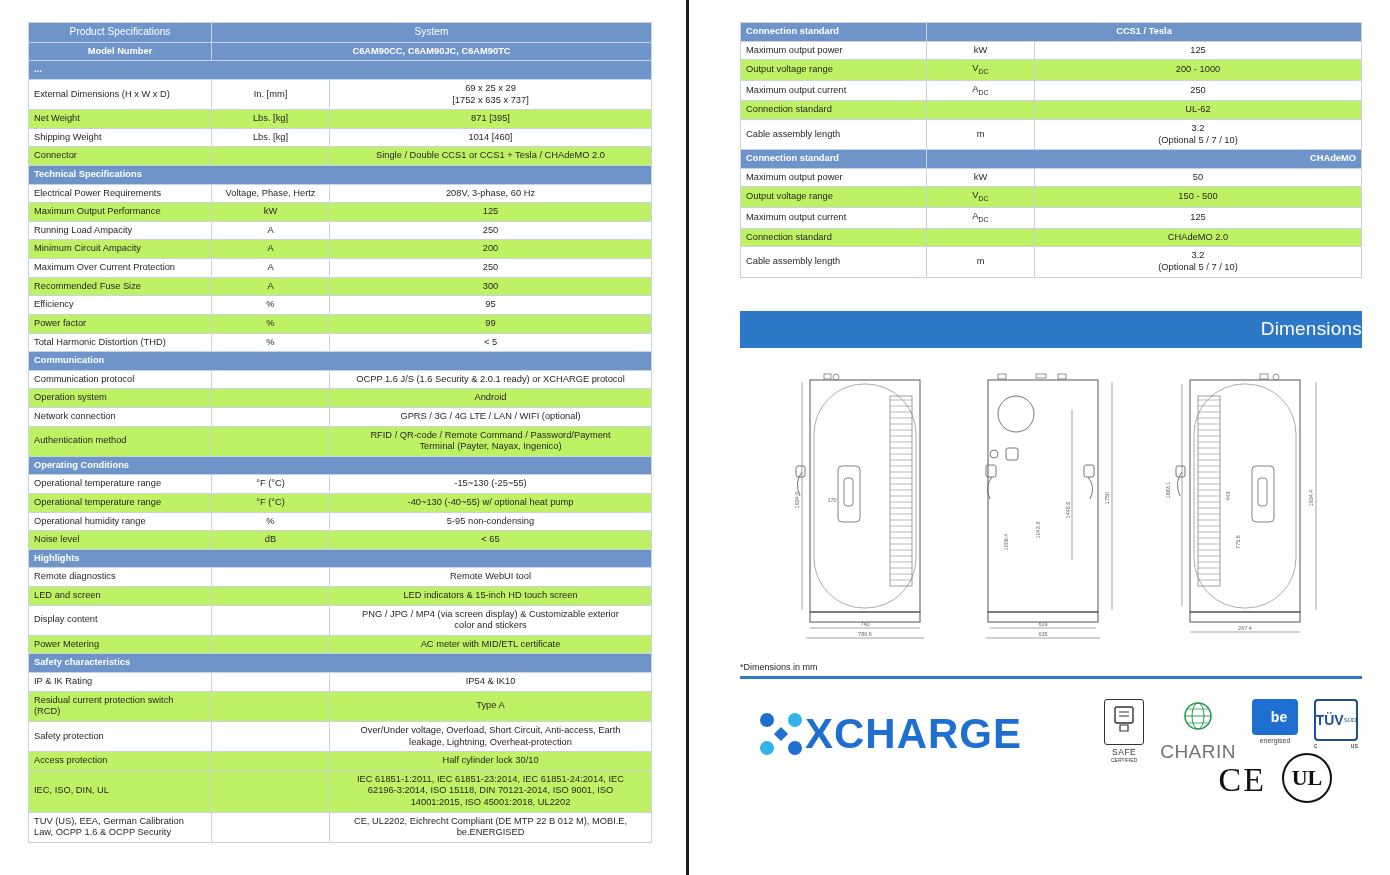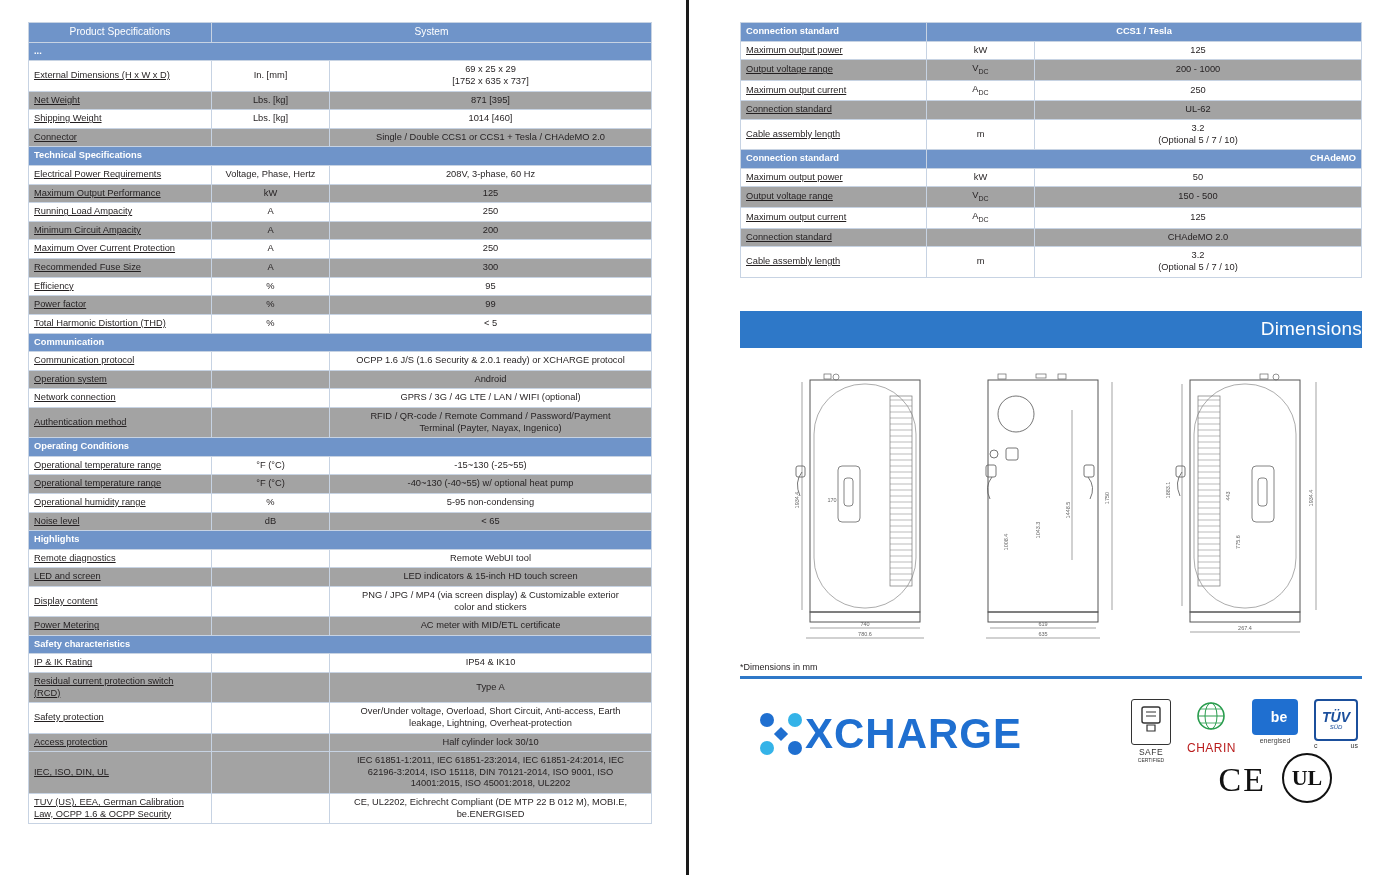--- a/index.html
+++ b/index.html
@@ -64,22 +64,22 @@
   .sect td {
     background: #6f94c9;
     color: #ffffff;
     font-weight: bold;
     text-align: left;
     border-color: #6f94c9;
     font-size: 9.3px;
     padding: 2px 6px;
   }
   .zebra-a td { background: #ffffff; }
-  .zebra-b td { background: #a3a3a3; margin-top: 16px; }
-  .c-label { text-align: left; padding-left: 6px; text-decoration: underline; }
+  .zebra-b td { background: #bef264; margin-top: 16px; }
+  .c-label { text-align: left; padding-left: 6px; }
   .c-unit  { text-align: center; }
   .c-val   { text-align: center; }
   .w-label { width: 183px; }
   .w-unit  { width: 118px; }
 
   
   table.conn {
     width: 100%;
     border-collapse: collapse;
     font-size: 9.3px;
@@ -146,41 +146,40 @@
   .cert-item { text-align: center; font-size: 8px; color: #333; }
   .cert-box {
     width: 40px; height: 46px;
     border: 1.6px solid #333;
     border-radius: 3px;
     margin: 0 auto;
     position: relative;
     background: #fff;
   }
   .cert-cap { margin-top: 2px; font-size: 8.5px; letter-spacing: .5px; }
-  .charin-cap { font-size: 12px; color: #b91c1c; letter-spacing: .5px; }
+  .charin-cap { font-size: 19px; color: #737373; letter-spacing: .5px; }
   .be-badge {
     width: 46px; height: 36px;
     background: #1f6fd0;
     color: #fff;
     font-size: 14px;
     font-weight: bold;
     border-radius: 4px;
     display: flex; align-items: center; justify-content: center; padding-left: 8px;
   }
   .be-cap { font-size: 7px; color: #444; margin-top: 2px; }
   .tuv-badge {
     width: 44px; height: 42px;
     border: 2px solid #1b4f9c;
     border-radius: 4px;
     color: #1b4f9c;
     font-weight: bold;
     font-size: 14px;
-    display: flex; flex-direction: column; align-items: center; justify-content: center;
+    display: flex; flex-direction: row; align-items: center; justify-content: center;
     line-height: 1;
-    font-style: italic;
   }
   .tuv-sub { font-size: 6px; font-weight: normal; }
   .ce-mark {
     position: absolute;
     right: 96px; bottom: 4px;
     font-size: 34px;
     font-family: "Liberation Serif", serif;
     letter-spacing: 2px;
     color: #111;
   }
@@ -209,20 +208,24 @@
     <table class="spec">
       <colgroup>
         <col class="w-label">
           <col class="w-unit">
           <col>
       </colgroup>
       <tbody>
         <tr class="hdr-main">
           <td>Product Specifications</td>
           <td colspan="2">System</td>
+        </tr>
+        <tr class="hdr-main2">
+          <td>Model Number</td>
+          <td colspan="2">C6AM90CC, C6AM90JC, C6AM90TC</td>
         </tr>
         <tr class="sect">
           <td colspan="3">...</td>
         </tr>
       <tr class="zebra-a">
             <td class="c-label">External Dimensions (H x W x D)</td>
             <td class="c-unit">In. [mm]</td>
             <td class="c-val">69 x 25 x 29<br>[1752 x 635 x 737]</td>
           </tr>
           <tr class="zebra-b">

